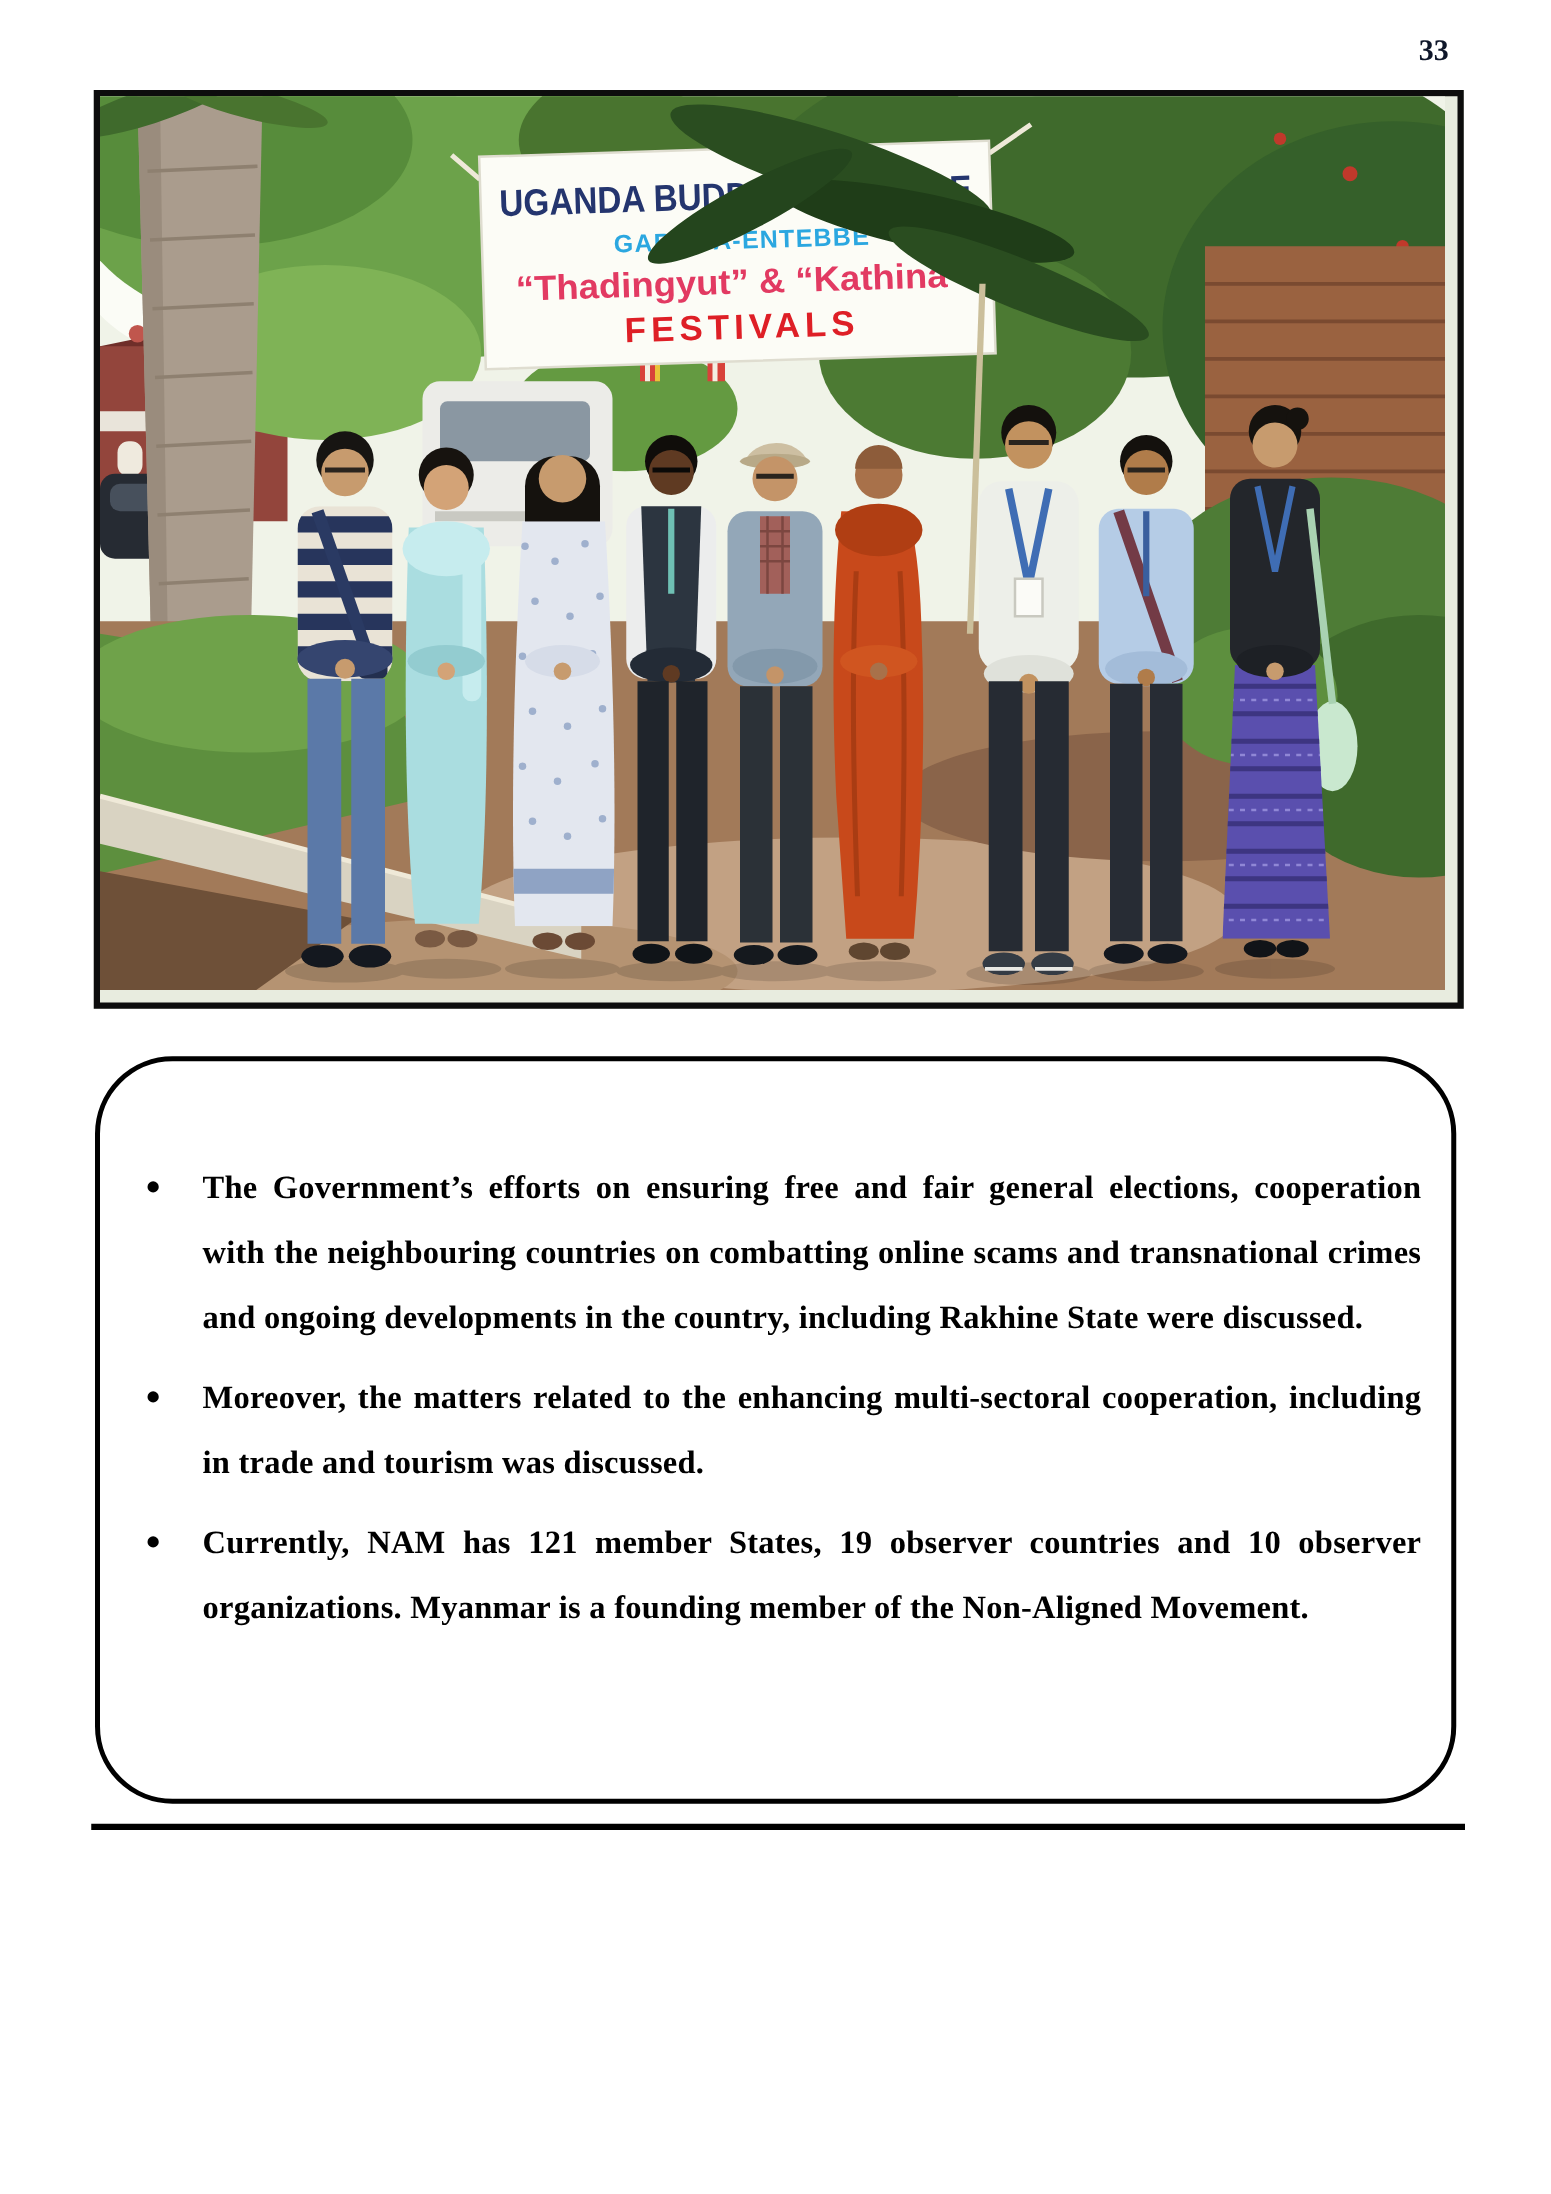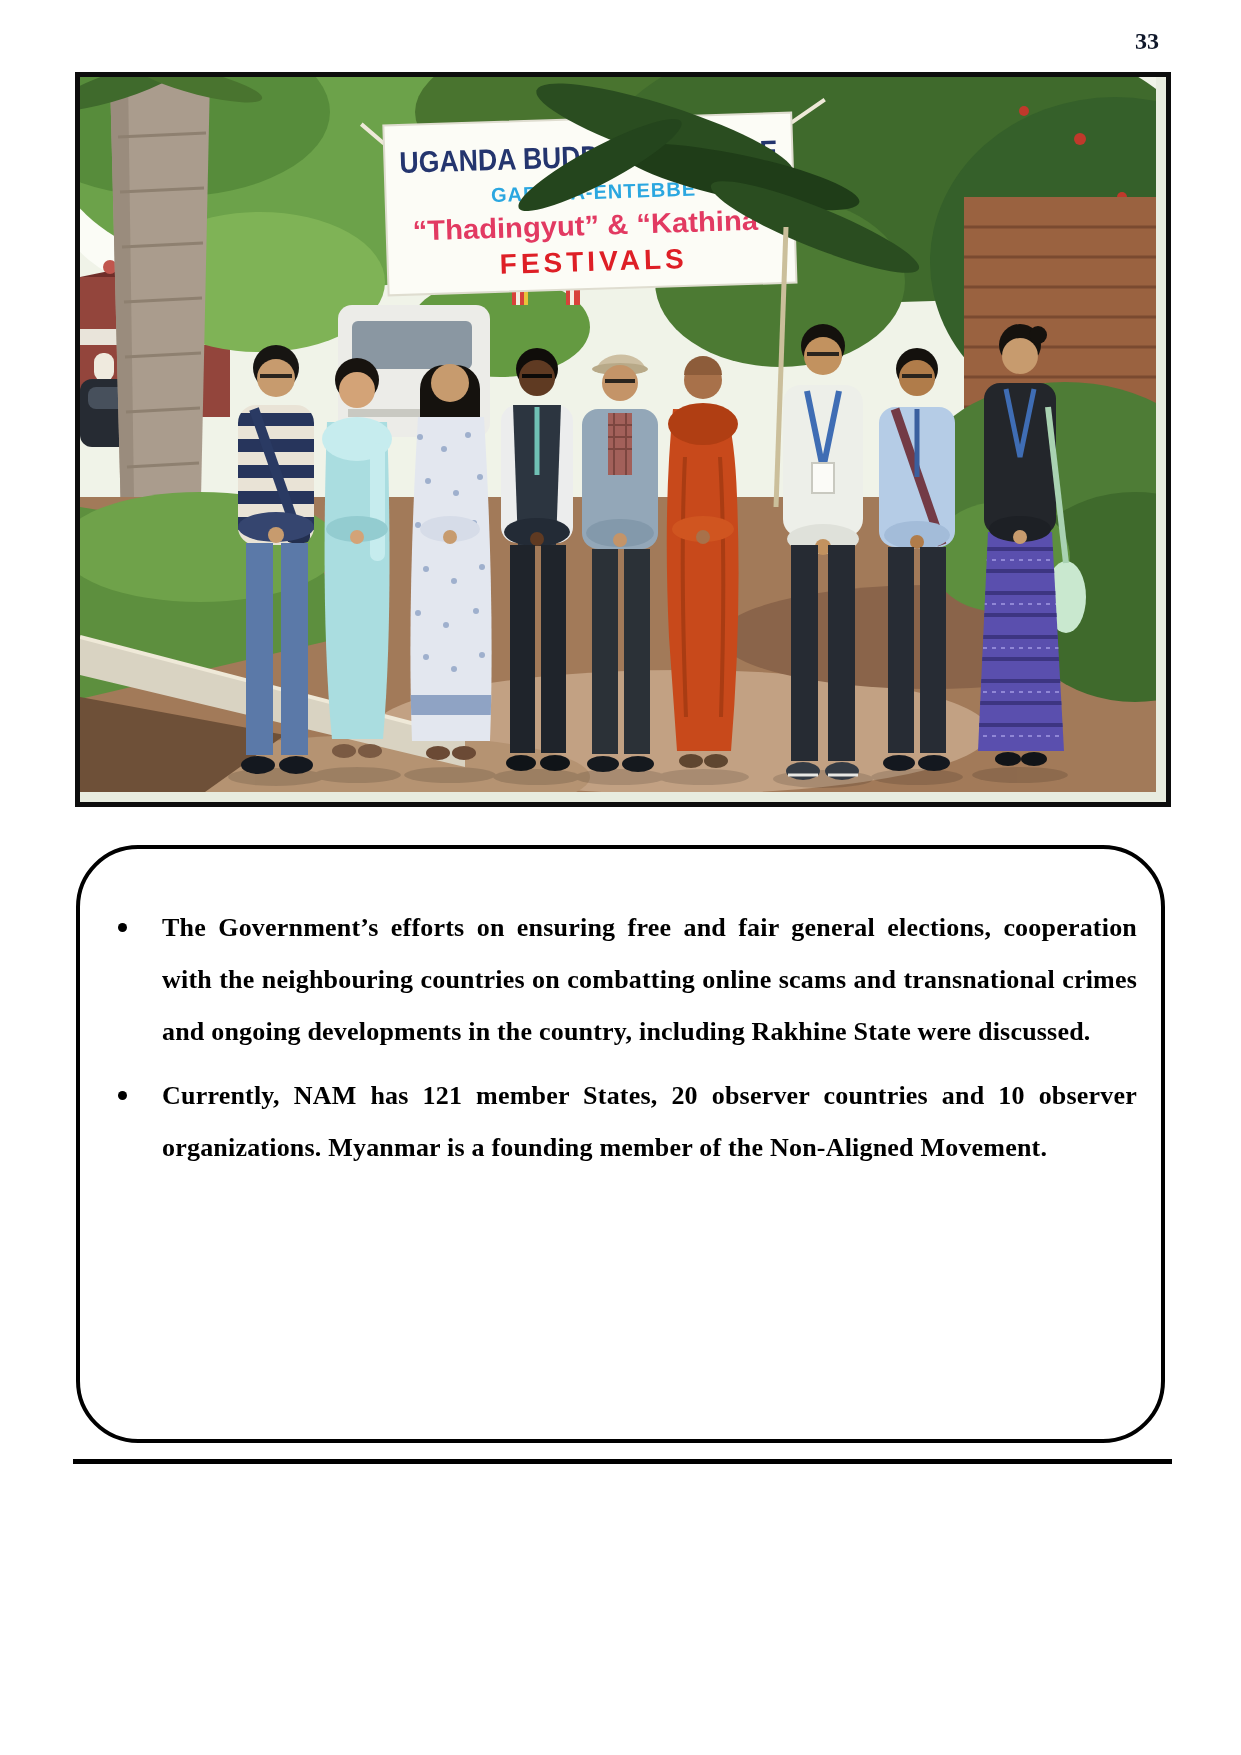--- a/index.html
+++ b/index.html
@@ -26,21 +26,21 @@
   }
   .photo-frame svg{display:block;}
   .callout-box{
     position:absolute;
     left:76px;top:845px;
     width:1089px;height:598px;
     box-sizing:border-box;
     border:4px solid #000;
     border-radius:62px;
     background:#fff;
-    padding:53px 24px 0 36px;
+    padding:75px 24px 0 36px;
   }
   .bullet-list{
     list-style:none;
     margin:0;padding:0;
   }
   .bullet-list li{
     position:relative;
     padding-left:46px;
     margin:0 0 12px 0;
   }
@@ -364,20 +364,24 @@
   </div>
 
   <div class="callout-box">
     <ul class="bullet-list">
       <li>
         <span class="bullet-dot"></span>
         <p class="bullet-text">The Government’s efforts on ensuring free and fair general elections, cooperation with the neighbouring countries on combatting online scams and transnational crimes and ongoing developments in the country, including Rakhine State were discussed.</p>
       </li>
       <li>
         <span class="bullet-dot"></span>
-        <p class="bullet-text">Currently, NAM has 121 member States, 20 observer countries and 10 observer organizations. Myanmar is a founding member of the Non-Aligned Movement.</p>
+        <p class="bullet-text">Moreover, the matters related to the enhancing multi-sectoral cooperation, including in trade and tourism was discussed.</p>
+      </li>
+      <li>
+        <span class="bullet-dot"></span>
+        <p class="bullet-text">Currently, NAM has 121 member States, 19 observer countries and 10 observer organizations. Myanmar is a founding member of the Non-Aligned Movement.</p>
       </li>
     </ul>
   </div>
 
   <div class="bottom-rule"></div>
 
 </div>
 
 </body></html>

